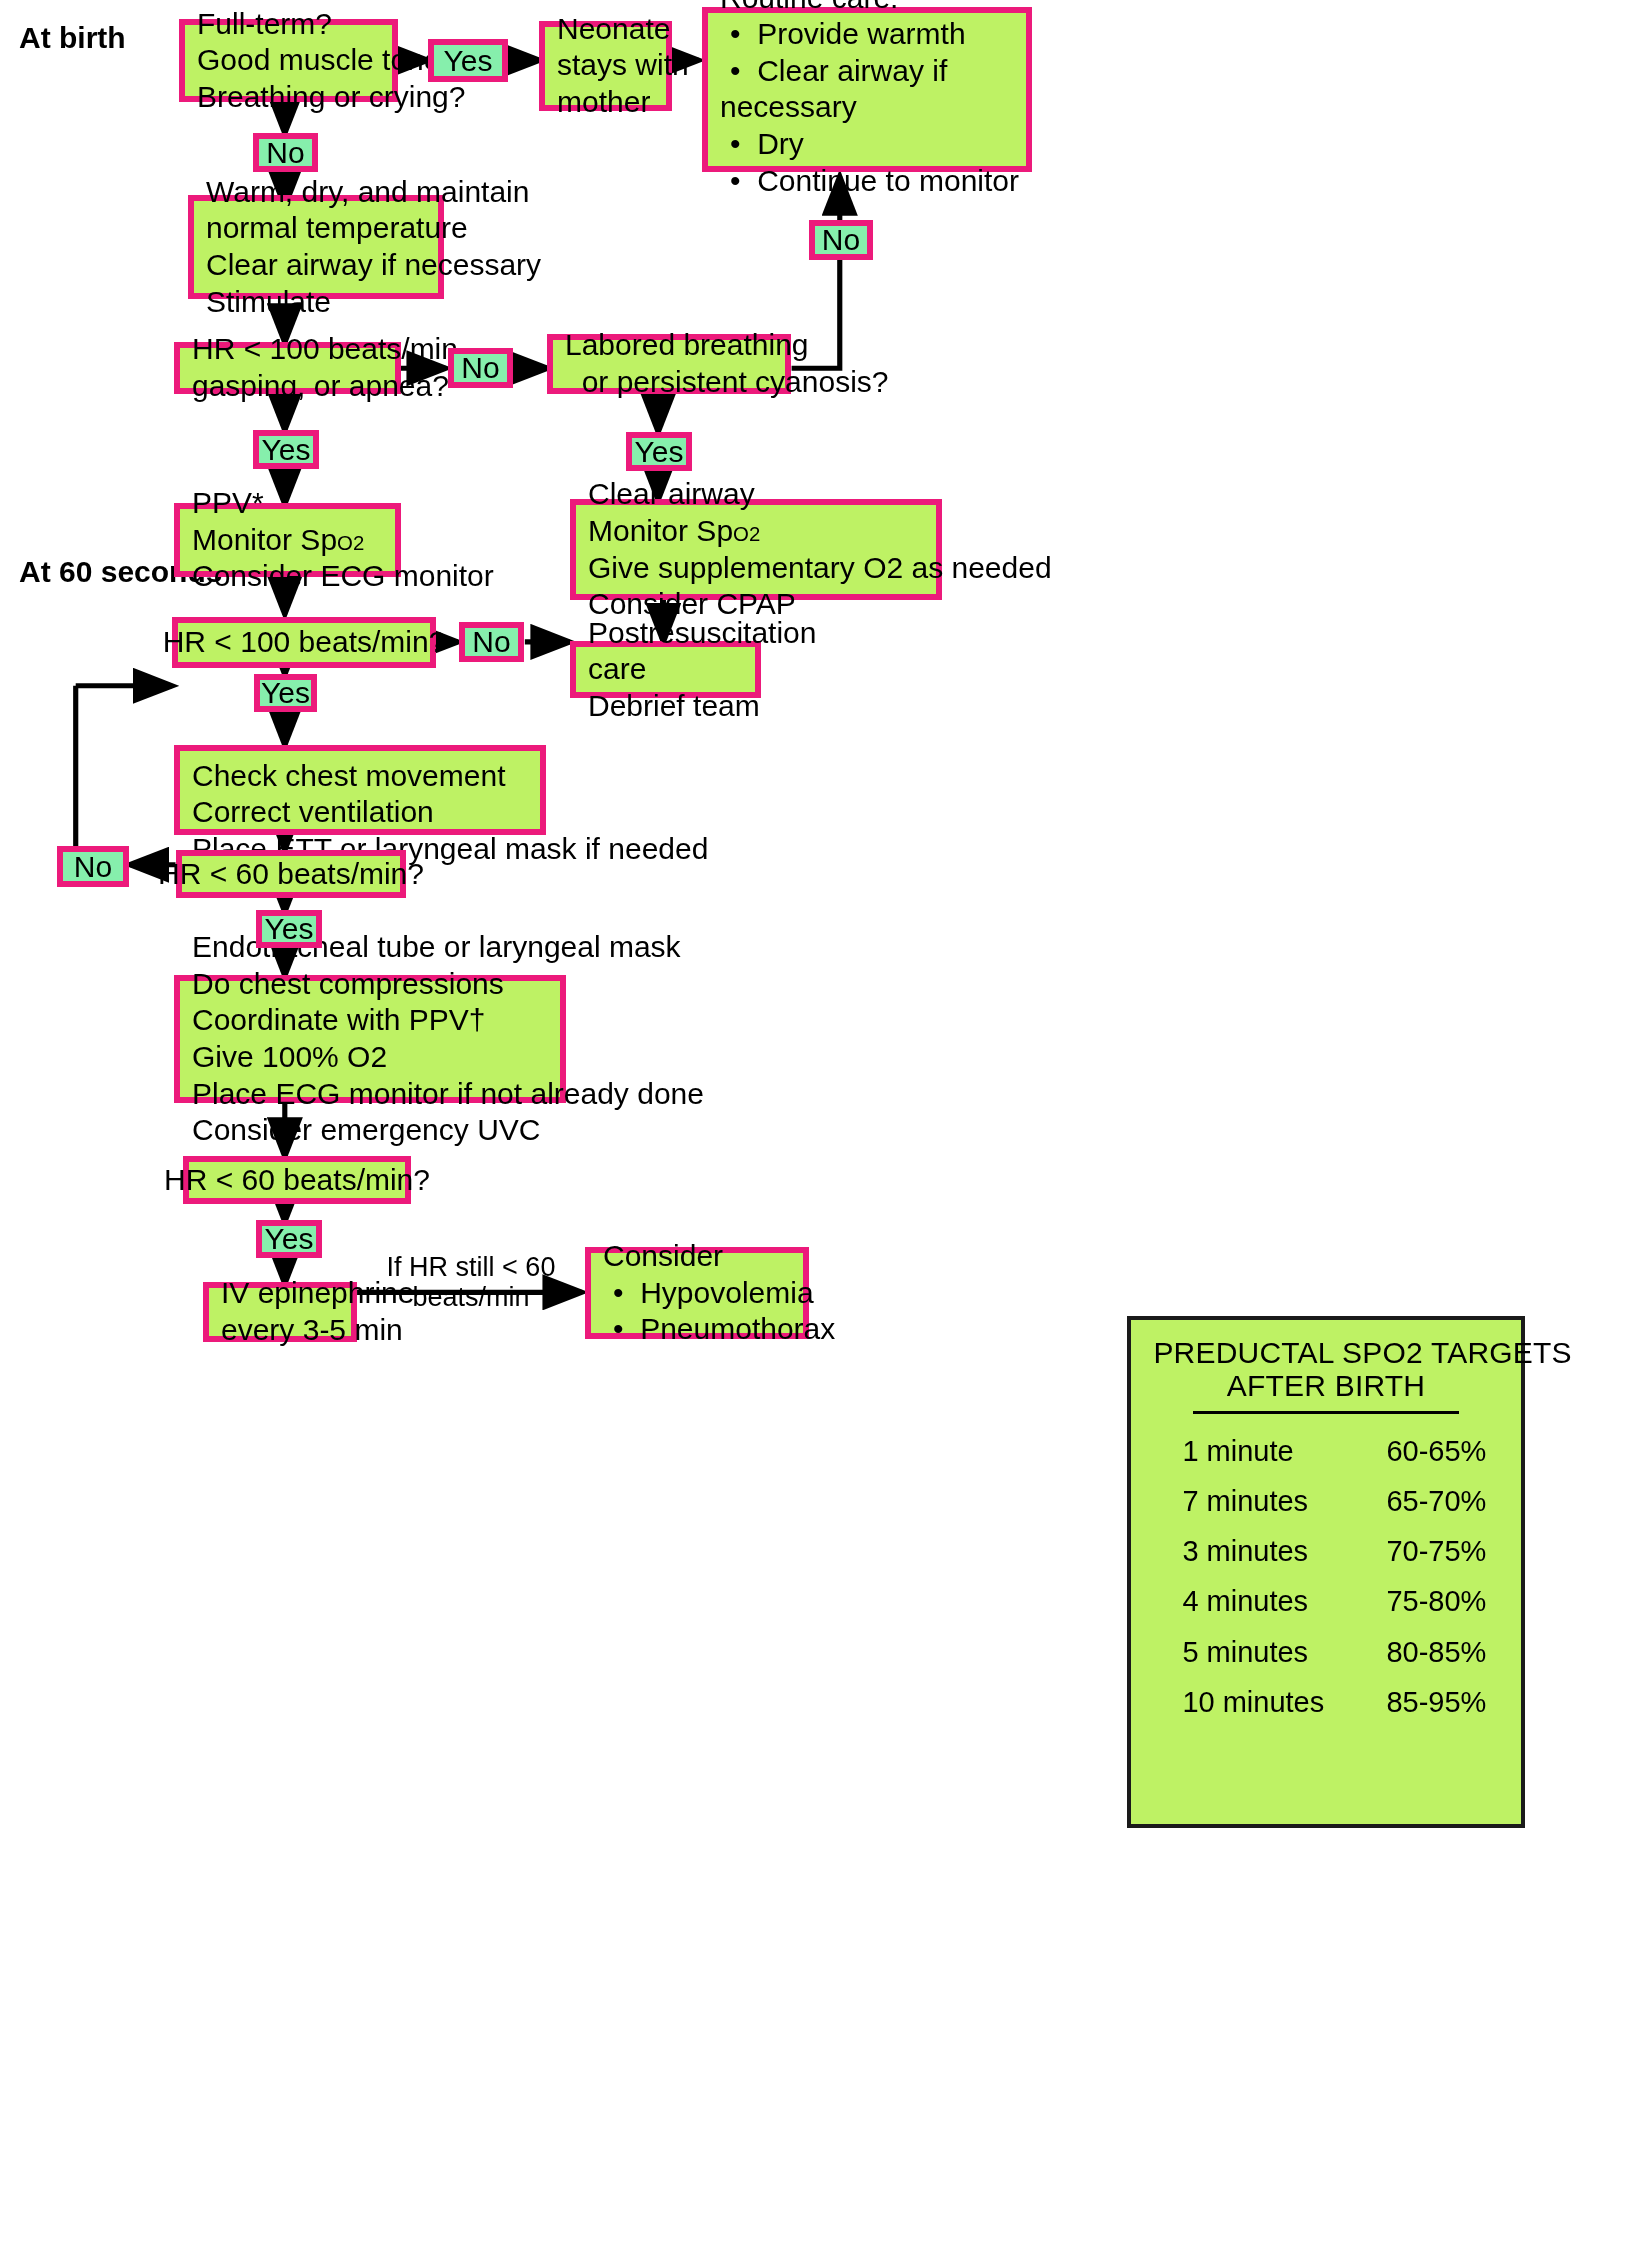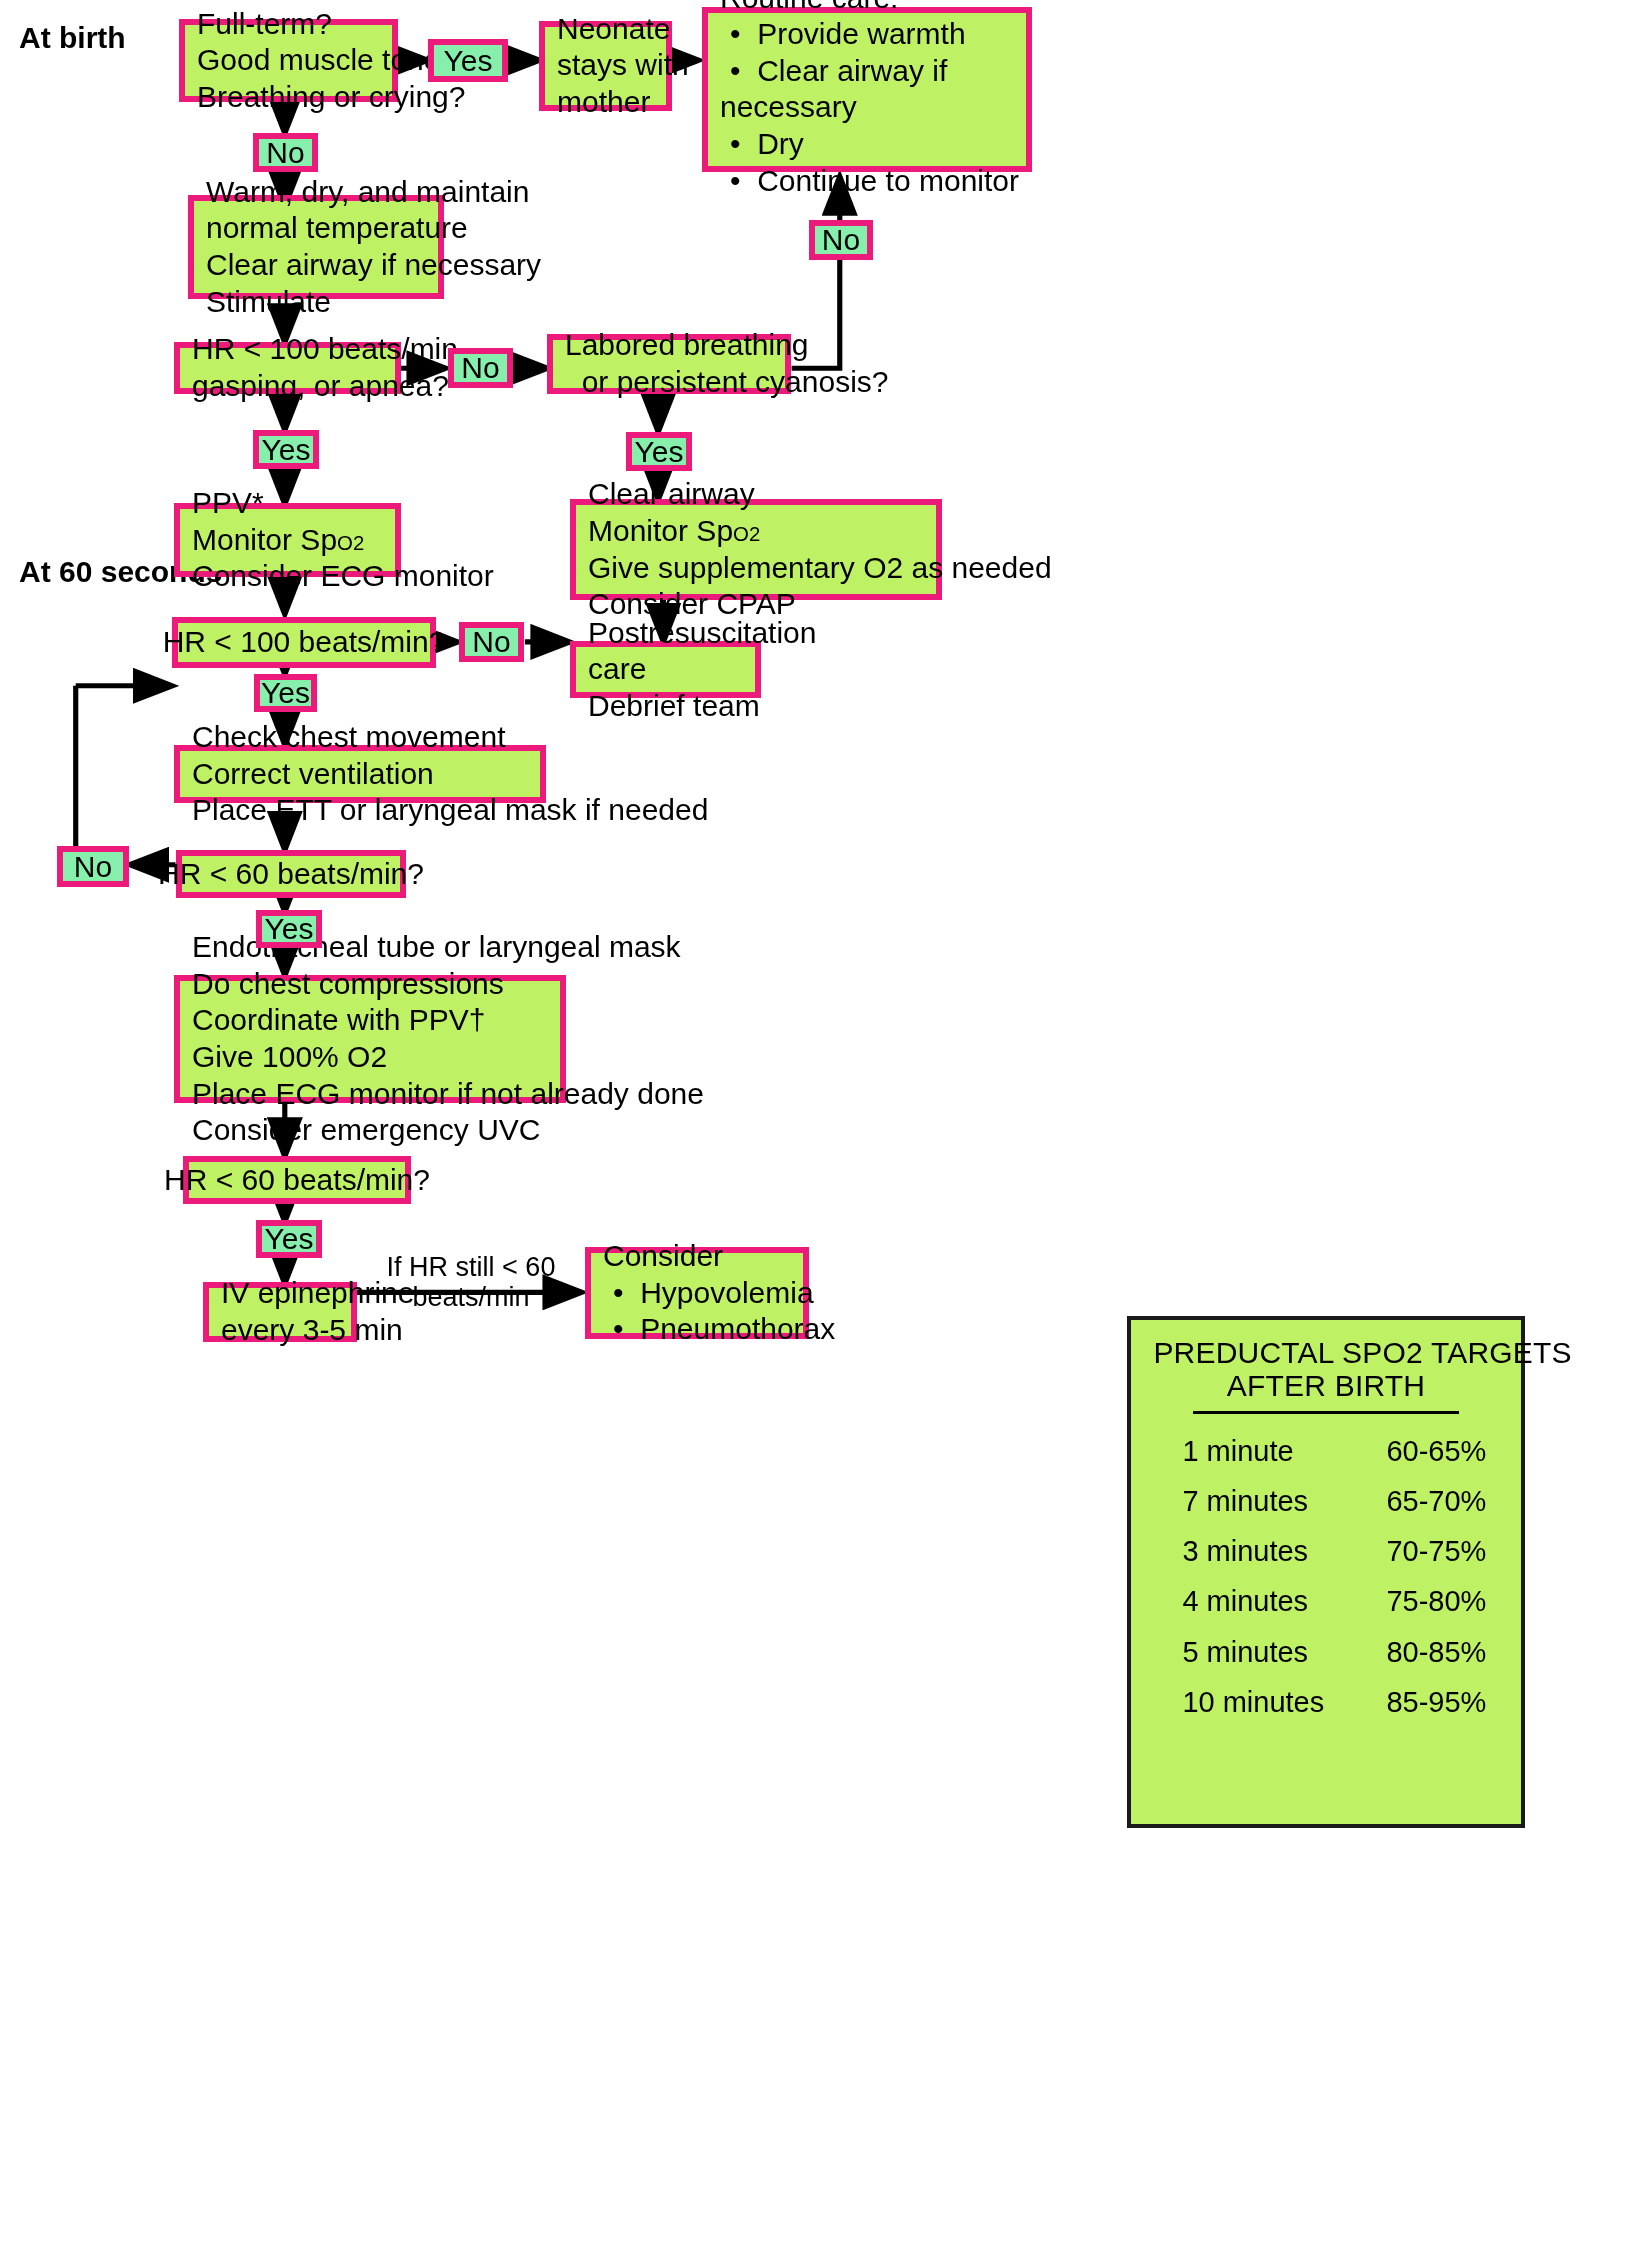--- a/index.html
+++ b/index.html
@@ -273,21 +273,21 @@
   <div class="nodebox" style="left:570px; top:641px; width:191px; height:57px;">
     <span class="ln">Postresuscitation</span>
     <span class="ln">care</span>
     <span class="ln">Debrief team</span>
   </div>
 
   <div class="yn" style="left:254px; top:674px; width:63px; height:38px;">
     <span>Yes</span>
   </div>
 
-  <div class="nodebox" style="left:174px; top:745px; width:372px; height:58px;">
+  <div class="nodebox" style="left:174px; top:745px; width:372px; height:90px;justify-content:space-between;">
     <span class="ln">Check chest movement</span>
     <span class="ln">Correct ventilation</span>
     <span class="ln">Place ETT or laryngeal mask if needed</span>
   </div>
 
   <div class="nodebox center" style="left:176px; top:850px; width:230px; height:48px;">
     <span class="ln">HR &lt; 60 beats/min?</span>
   </div>
 
   <div class="yn" style="left:57px; top:846px; width:72px; height:41px;">

